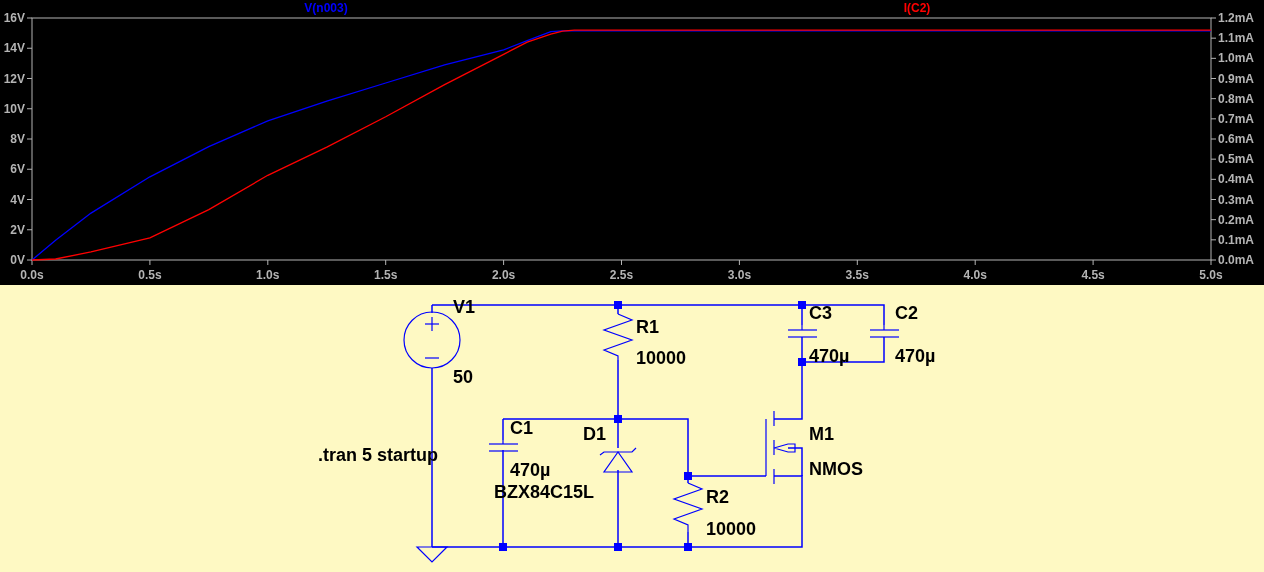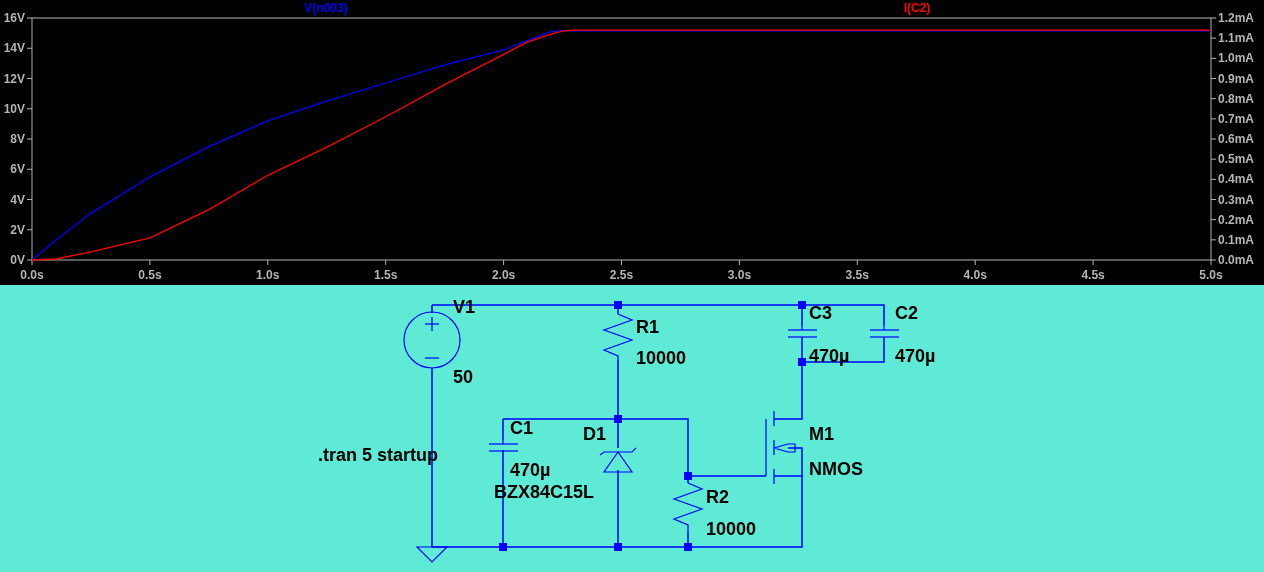--- a/index.html
+++ b/index.html
@@ -1,18 +1,18 @@
 <!DOCTYPE html>
 <html><head>
 <meta charset="utf-8">
 <style>
   html,body{margin:0;padding:0;}
   body{width:1264px;height:572px;background:#c0c0c0;overflow:hidden;position:relative;font-family:"Liberation Sans",sans-serif;}
   #plot-pane{position:absolute;left:0;top:0;width:1264px;height:285px;background:#000;}
-  #schematic-pane{position:absolute;left:0;top:285px;width:1264px;height:287px;background:#5eead4;}
+  #schematic-pane{position:absolute;left:0;top:285px;width:1264px;height:287px;background:#fef9c3;}
   svg text{font-family:"Liberation Sans",sans-serif;font-weight:bold;}
   .tick{fill:#b4b4b4;font-size:12px;}
   .lbl{fill:#000;font-size:18px;}
   .dir{fill:#000;font-size:18px;}
 </style>
 </head>
 <body>
 
 <div id="plot-pane">
   <svg id="plot-svg" width="1264" height="285">

